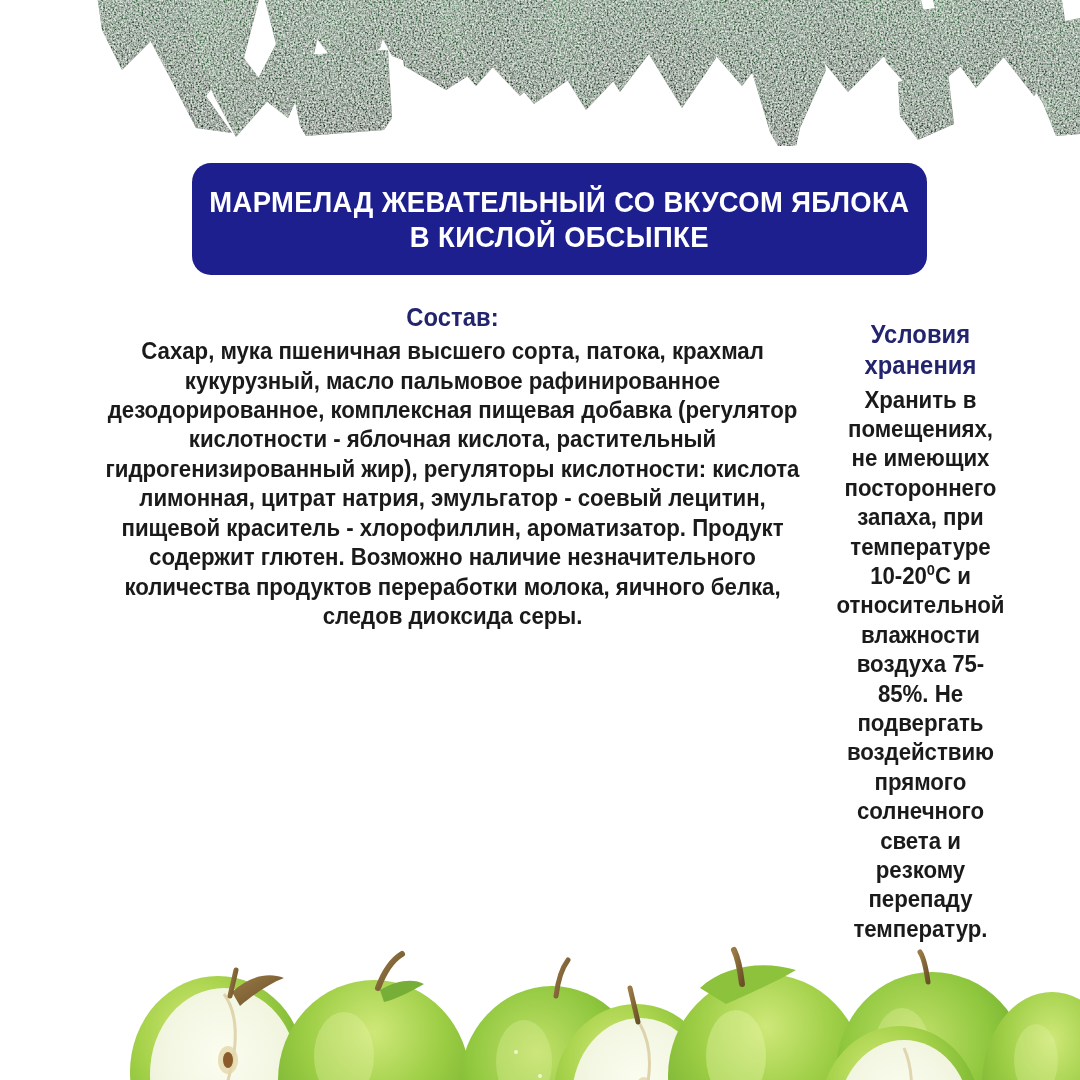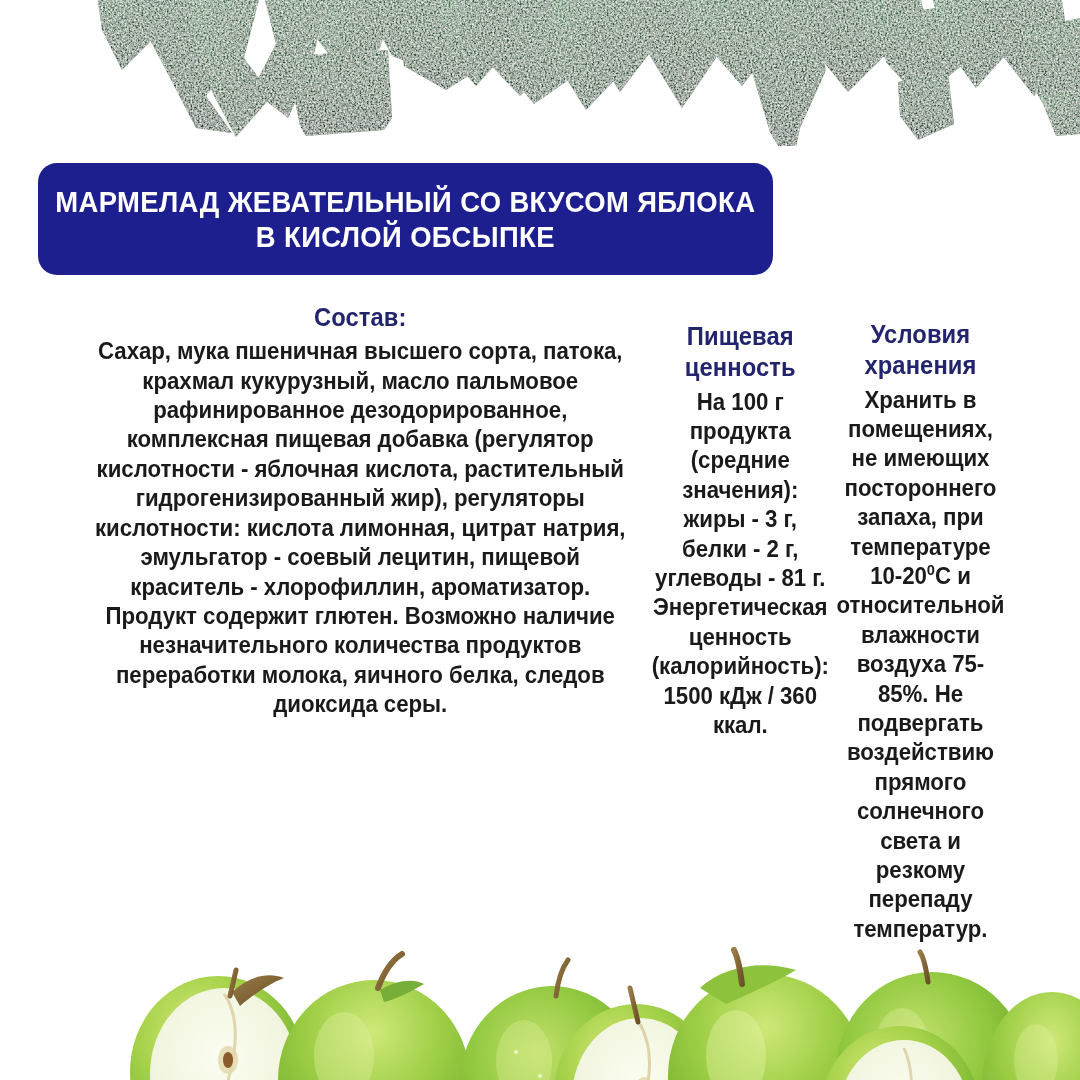--- a/index.html
+++ b/index.html
@@ -31,21 +31,21 @@
     background: #ffffff;
     overflow: hidden;
     flex: 0 0 150px;
   }
   .hero-gummies svg { display: block; width: 1080px; height: 150px; }
 
   
   .banner-wrap {
     flex: 0 0 auto;
     display: flex;
-    justify-content: flex-start;
+    justify-content: center;
     padding-top: 13px;
     padding-left: 38px;
   }
   .title-banner {
     width: 735px;
     min-height: 112px;
     background: #1e1f8f;
     border-radius: 19px;
     display: flex;
     align-items: center;
@@ -209,28 +209,20 @@
     </div>
   </div>
 
   <div class="content">
 
     <div class="section section-ingredients">
       <div class="section-heading">Состав:</div>
       <div class="body-text">Сахар, мука пшеничная высшего сорта, патока, крахмал кукурузный, масло пальмовое рафинированное дезодорированное, комплексная пищевая добавка (регулятор кислотности - яблочная кислота, растительный гидрогенизированный жир), регуляторы кислотности: кислота лимонная, цитрат натрия, эмульгатор - соевый лецитин, пищевой краситель - хлорофиллин, ароматизатор. Продукт содержит глютен. Возможно наличие незначительного количества продуктов переработки молока, яичного белка, следов диоксида серы.</div>
     </div>
 
-    <div class="section section-nutrition">
-      <div class="section-heading">Пищевая ценность</div>
-      <div class="body-text">
-        <span class="nutrition-line">На 100 г продукта (средние значения):</span>
-        <span class="nutrition-line">жиры - 3 г, белки - 2 г, углеводы - 81 г.</span>
-        <span class="nutrition-line">Энергетическая ценность (калорийность): 1500 кДж / 360 ккал.</span>
-      </div>
-    </div>
 
     <div class="section section-storage">
       <div class="section-heading">Условия хранения</div>
       <div class="body-text">
         <span class="storage-line">Хранить в помещениях, не имеющих постороннего запаха, при температуре</span>
         <span class="storage-line"><span>10-20</span><sup class="deg">0</sup><span>С и относительной влажности воздуха 75-85%. Не подвергать</span></span>
         <span class="storage-line">воздействию прямого солнечного света и резкому перепаду температур.</span>
       </div>
     </div>
 

